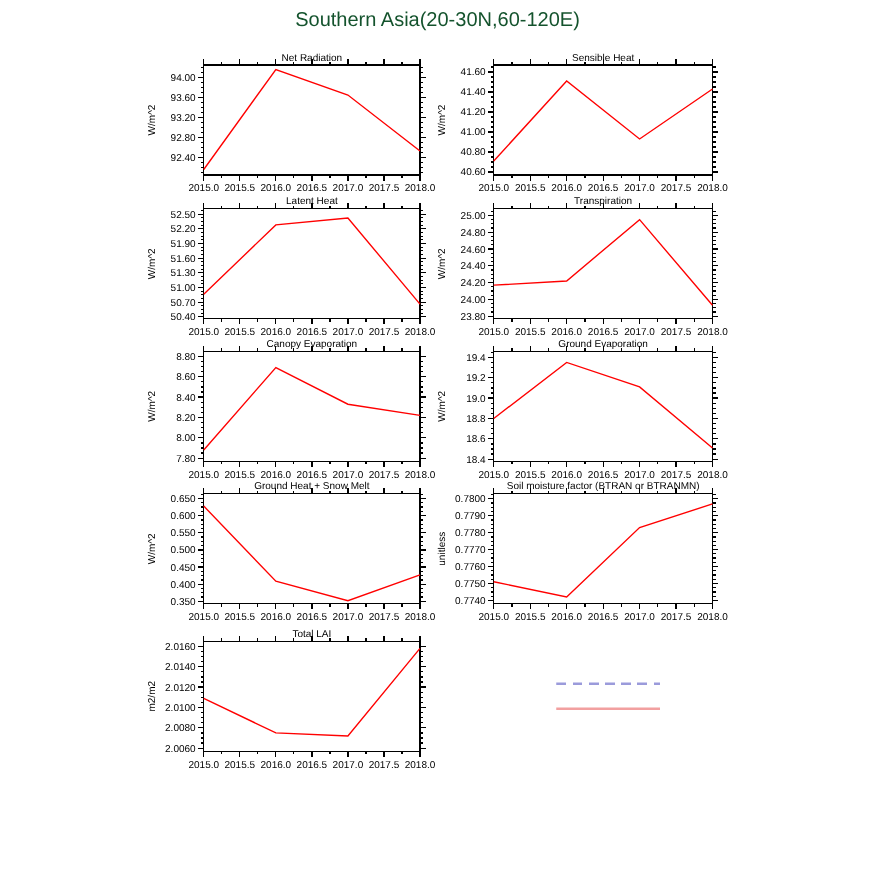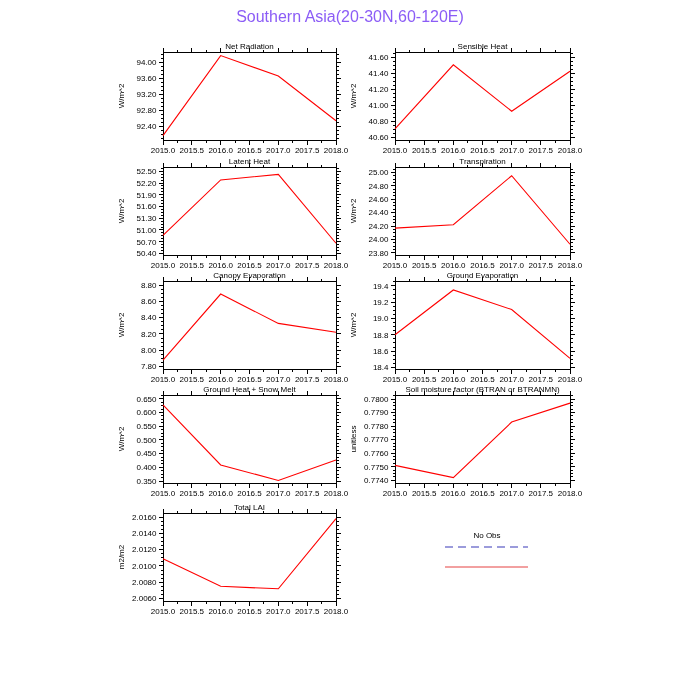--- a/index.html
+++ b/index.html
@@ -1,19 +1,19 @@
 <!DOCTYPE html>
 <html><head>
 <meta charset="utf-8">
 <style>
   html,body{margin:0;padding:0;background:#ffffff;}
   .page{position:relative;width:700px;height:700px;background:#ffffff;
         font-family:"Liberation Sans",sans-serif;color:#000;overflow:hidden;}
   .main-title{position:absolute;top:8px;left:0;width:700px;text-align:center;
-              font-size:16px;color:#8b5cf6;}
+              font-size:16px;color:#14532d;}
   .charts-layer{position:absolute;left:0;top:0;width:700px;height:700px;}
   .charts-layer svg{position:absolute;overflow:visible;}
   svg text{font-family:"Liberation Sans",sans-serif;fill:#000;}
   .legend{position:absolute;left:370px;top:529px;width:234px;height:46px;font-size:8px;}
   .legend .lbl{position:absolute;left:0;width:100%;text-align:center;white-space:nowrap;}
   .legend .line{position:absolute;left:75px;width:83px;height:2px;}
 </style>
 </head>
 <body>
 
@@ -874,17 +874,16 @@
         <text x="41.5" y="68.76296296296547" text-anchor="end" font-size="8">2.0100</text>
         <text x="41.5" y="52.46666666666757" text-anchor="end" font-size="8">2.0120</text>
         <text x="41.5" y="36.17037037037328" text-anchor="end" font-size="8">2.0140</text>
         <text x="41.5" y="19.87407407407538" text-anchor="end" font-size="8">2.0160</text>
         <text x="134.5" y="9.5" text-anchor="middle" font-size="8">Total LAI</text>
         <text x="9" y="57" text-anchor="middle" font-size="8" transform="rotate(-90 9 57)">m2/m2</text>
         <polyline points="48.00,58.63 105.67,86.33 163.33,88.78 221.00,18.70" fill="none" stroke="#ff0000" stroke-width="1.1" stroke-linejoin="miter"></polyline>
       </svg>
     </div>
   <div class="legend">
-    <div class="lbl" style="top:2px;">No Obs</div>
     <div class="line" style="top: 17px; background: repeating-linear-gradient(to right, rgb(155, 155, 219) 0px, rgb(155, 155, 219) 8px, transparent 8px, transparent 13px);"></div>
     <div class="line" style="top: 37px; background: rgb(242, 160, 160);"></div>
   </div>
 </div>
 
 </body></html>

